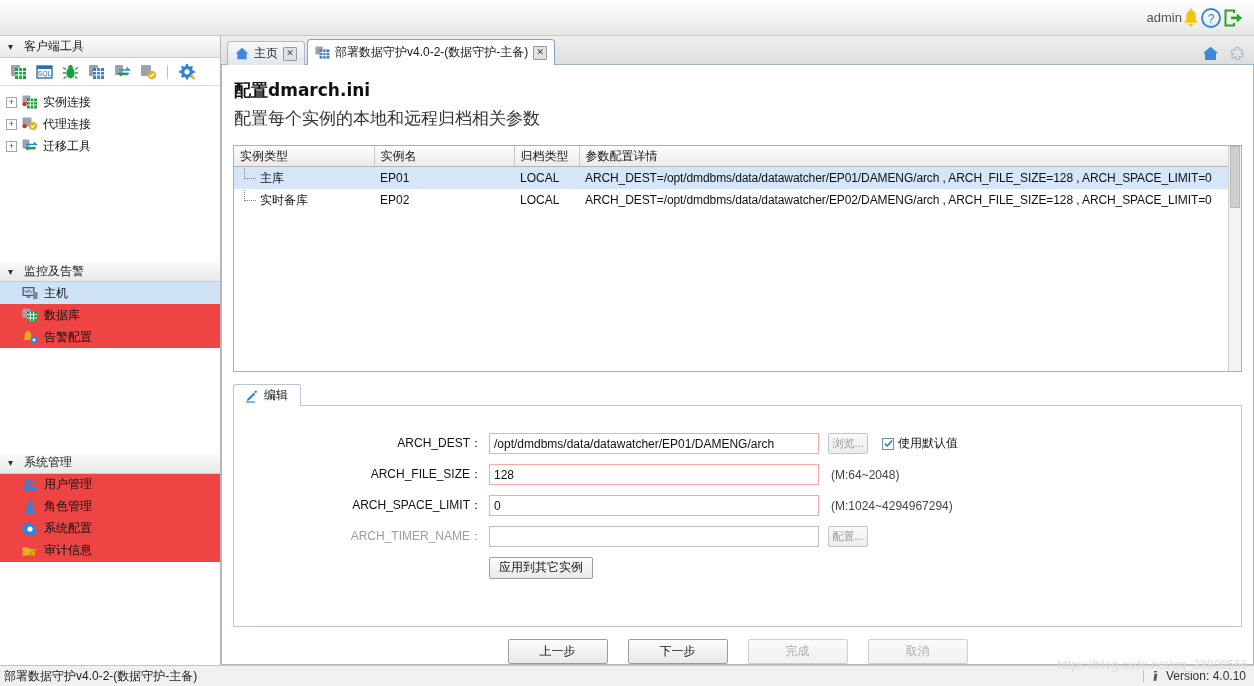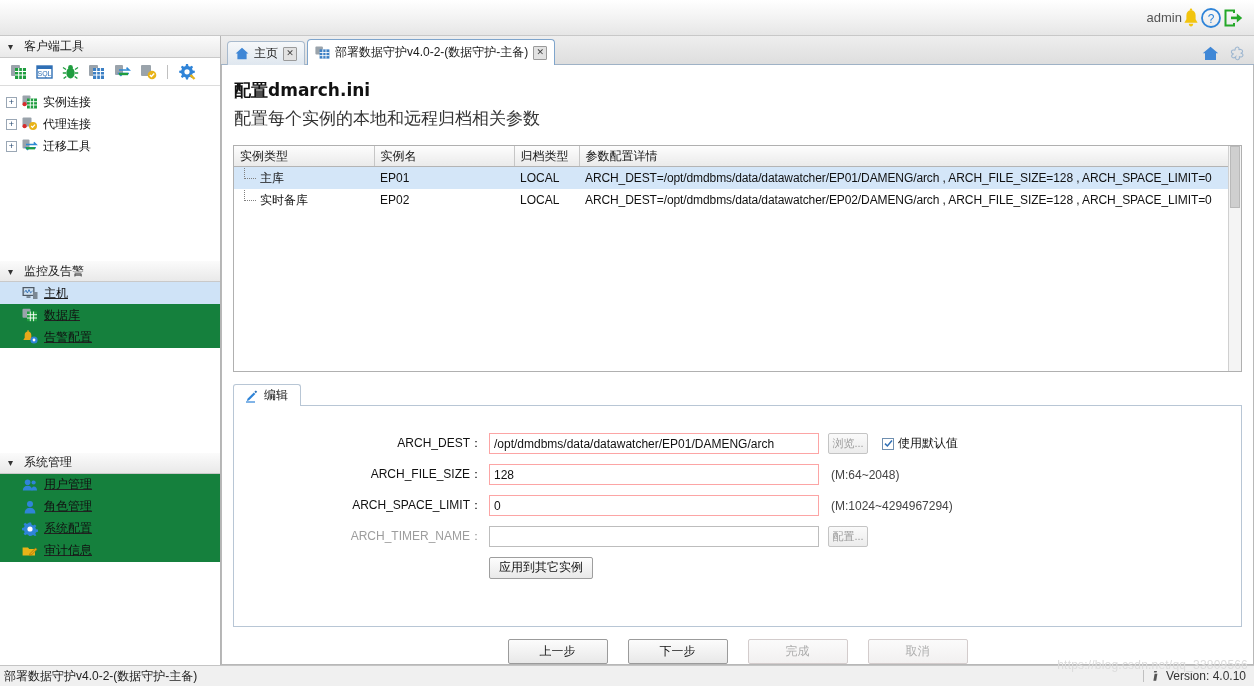--- a/index.html
+++ b/index.html
@@ -56,21 +56,21 @@
   .tree-row{
     height:22px;display:flex;align-items:center;gap:5px;padding-left:6px;
     font-size:12px;color:#111;cursor:default;
   }
   .expander{
     width:11px;height:11px;border:1px solid #9aa7b5;background:#fff;
     display:inline-flex;align-items:center;justify-content:center;
     font-size:9px;line-height:9px;color:#2a4c74;flex:0 0 11px;
     box-sizing:border-box;
   }
-  .sec-body{background:#15803d;text-decoration:underline;}
+  .sec-body{background:#ef4444;}
   .nav-row{
     height:22px;display:flex;align-items:center;gap:6px;padding-left:22px;
     font-size:12px;color:#111;cursor:default;
   }
   .nav-row.selected{background:#cfe3f7;}
   .sb-fill{flex:1;background:#fff;}
 
   
   .main{flex:1;min-width:0;display:flex;flex-direction:column;background:#f2f2f2;}
   .tabstrip{

